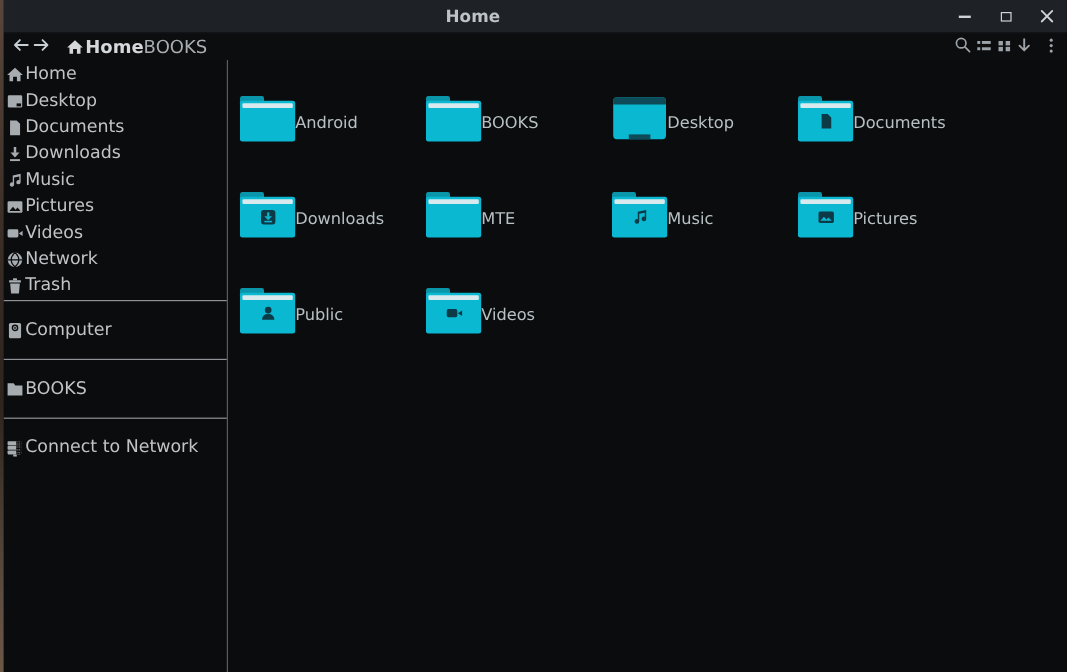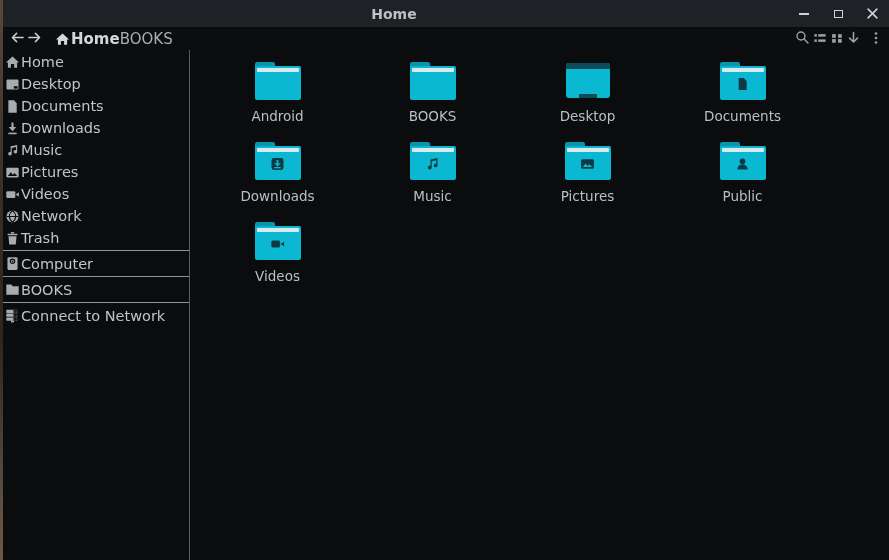--- a/index.html
+++ b/index.html
@@ -37,28 +37,28 @@
   .crumb-next{color:#a9aeb2;font-size:15px}
   .toolbar-actions{margin-left:auto;display:flex;align-items:center}
   .tool-btn{width:17px;height:20px;display:flex;align-items:center;justify-content:center;flex:none}
   .tool-btn.menu{margin-left:5px}
 
   
   .main{flex:1;display:flex;min-height:0}
   .sidebar{width:187px;flex:none;border-right:1px solid #595d61;padding-top:1px}
   .side-row{height:22px;display:flex;align-items:center;padding-left:1px;
        color:var(--c-side-text);font-size:14.5px;white-space:nowrap;cursor:default}
-  .side-section.tall .side-row{height:23px}
+  .side-section.tall .side-row{height:46px}
   .side-row .sicon{width:17px;height:16px;flex:none;display:flex;align-items:center;justify-content:center}
   .side-sep{height:1px;background:var(--c-sep);margin:1px 0}
 
   .content{flex:1;min-width:0}
   .file-grid{display:grid;grid-template-columns:repeat(4,155px);grid-auto-rows:80px;
        padding:5px 0 0 10px}
-  .cell{display:flex;flex-direction:column;align-items:center;padding-top:7px}
+  .cell{display:flex;flex-direction:row;align-items:center;padding-top:7px}
   .flabel{margin-top:8px;font-size:13.5px;color:var(--c-label);white-space:nowrap}
 
   
   .folder{position:relative;width:46px;height:38px;flex:none}
   .folder .tab{position:absolute;left:0;top:0;width:20px;height:9px;
        background:var(--c-folder-tab);border-radius:2px 2px 0 0}
   .folder .fbody{position:absolute;left:0;right:0;top:4px;bottom:0;
        background:var(--c-folder);border-radius:2px}
   .folder .stripe{position:absolute;left:2px;right:2px;top:6px;height:4px;
        background:var(--c-folder-stripe);border-radius:1px}
@@ -354,20 +354,28 @@
                   </svg>
                 </span>
               </div>
               <div class="flabel">Downloads</div>
             </div>
             <div class="cell">
               <div class="folder">
                 <div class="tab"></div>
                 <div class="fbody"></div>
                 <div class="stripe"></div>
+              </div>
+              <div class="flabel">MTE</div>
+            </div>
+            <div class="cell">
+              <div class="folder">
+                <div class="tab"></div>
+                <div class="fbody"></div>
+                <div class="stripe"></div>
                 <span class="emblem">
                   <svg viewBox="0 0 16 16" width="16" height="16">
                     <path fill="#0c3a46" d="M6 3.4 13 2v7.4a1.9 1.9 0 1 1-1.2-1.77V4.3L7.2 5.2v6.3A1.9 1.9 0 1 1 6 9.73z"></path>
                   </svg>
                 </span>
               </div>
               <div class="flabel">Music</div>
             </div>
             <div class="cell">
               <div class="folder">

